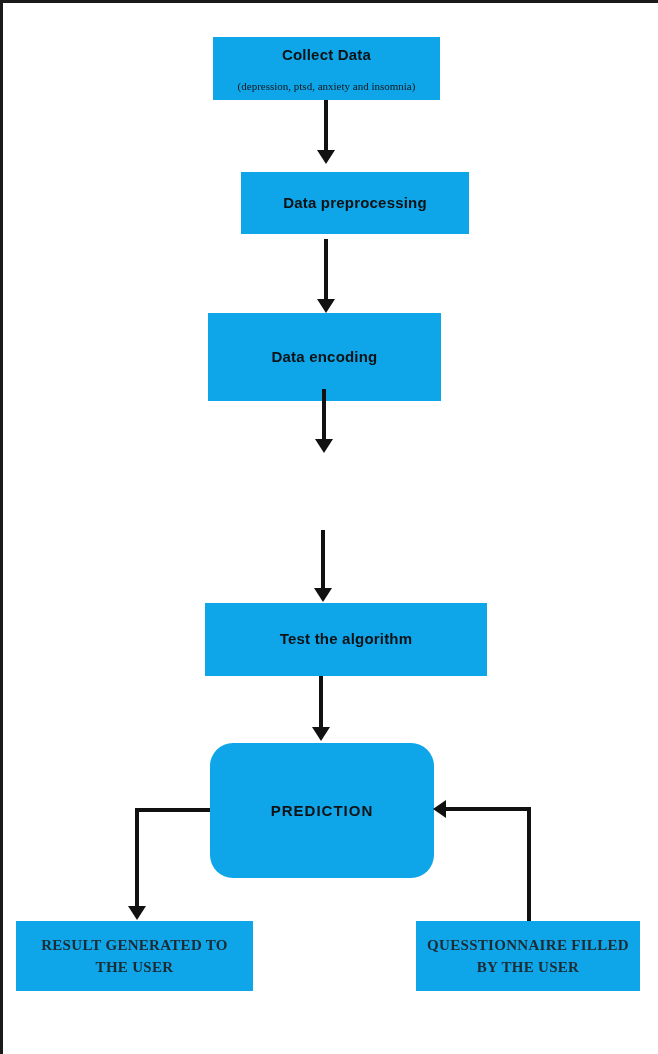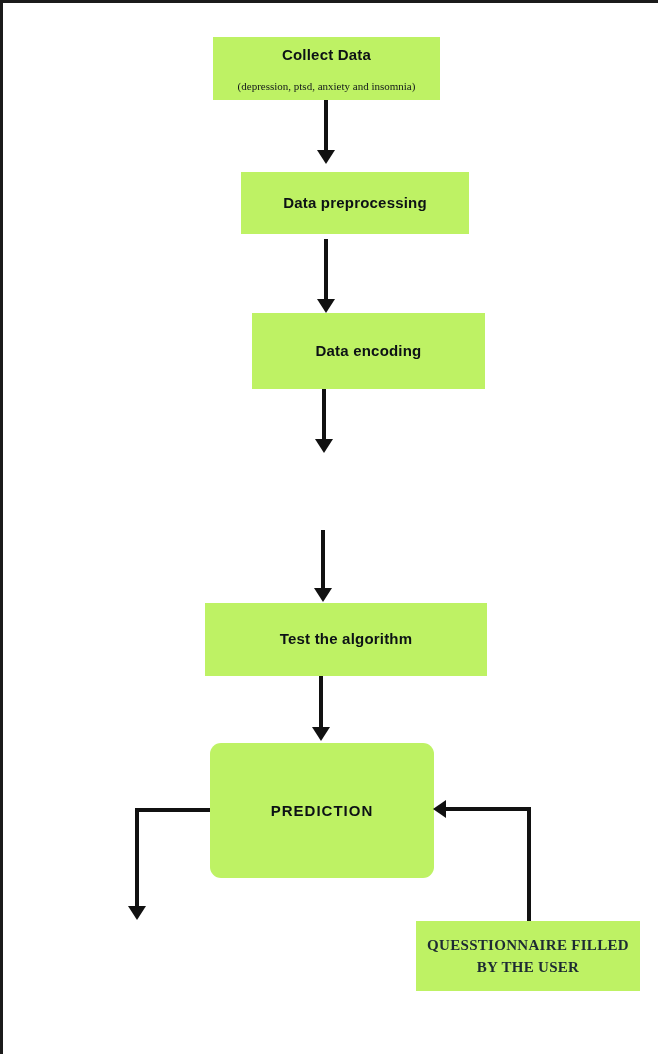--- a/index.html
+++ b/index.html
@@ -17,21 +17,21 @@
   .border-top {
     position: absolute; left: 0; top: 0;
     width: 658px; height: 3px; background: #1b1b1b;
   }
   .border-left {
     position: absolute; left: 0; top: 0;
     width: 3px; height: 1054px; background: #1b1b1b;
   }
   .box {
     position: absolute;
-    background: #bef264;
+    background: #0ea5e9;
     display: flex; flex-direction: column;
     justify-content: center;
     text-align: center;
     box-sizing: border-box;
     gap: 12px;
   }
   .step-title {
     font-weight: bold;
     font-size: 15px;
     line-height: 1.35;
@@ -40,26 +40,26 @@
     padding: 0 14px;
   }
   .step-subtitle {
     font-size: 11px;
     color: #13181a;
     margin-top: 2px;
     font-family: Liberation Serif, serif;
   }
   .b1 { left: 213px; top: 37px;  width: 227px; height: 63px; }
   .b2 { left: 212px; top: 172px; width: 228px; height: 62px; margin-left: 29px; }
-  .b3 { left: 208px; top: 313px; width: 233px; height: 76px; margin-left: 44px; }
+  .b3 { left: 208px; top: 313px; width: 233px; height: 88px; }
   .b4 { left: 207px; top: 454px; width: 236px; height: 76px; }
   .b5 { left: 205px; top: 603px; width: 282px; height: 73px; }
   .pred {
     left: 210px; top: 743px; width: 224px; height: 135px;
-    border-radius: 11px;
+    border-radius: 23px;
   }
   .pred-label {
     font-weight: bold;
     font-size: 15px;
     letter-spacing: 1px;
     color: #0d1215;
   }
   .out-box {
     font-family: "Liberation Serif", serif;
     font-weight: bold;
@@ -155,18 +155,21 @@
   </div>
 
   <div class="line bl-h"></div>
   <div class="line bl-v"></div>
   <div class="head-down bl-head"></div>
 
   <div class="line br-v"></div>
   <div class="line br-h"></div>
   <div class="head-left br-head"></div>
 
+  <div class="box out-box resultBox">
+    <div>RESULT GENERATED TO THE USER</div>
+  </div>
 
   <div class="box out-box questBox">
     <div>QUESSTIONNAIRE FILLED BY THE USER</div>
   </div>
 
 </div>
 
 </body></html>

